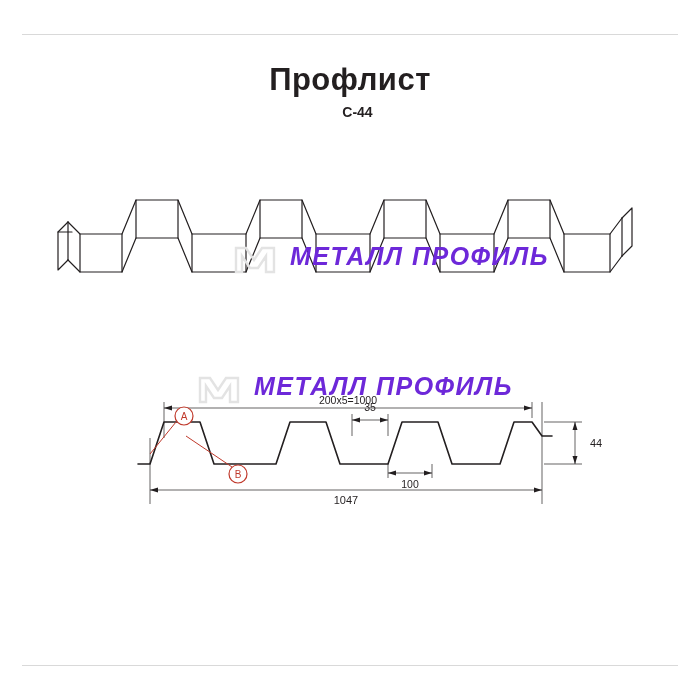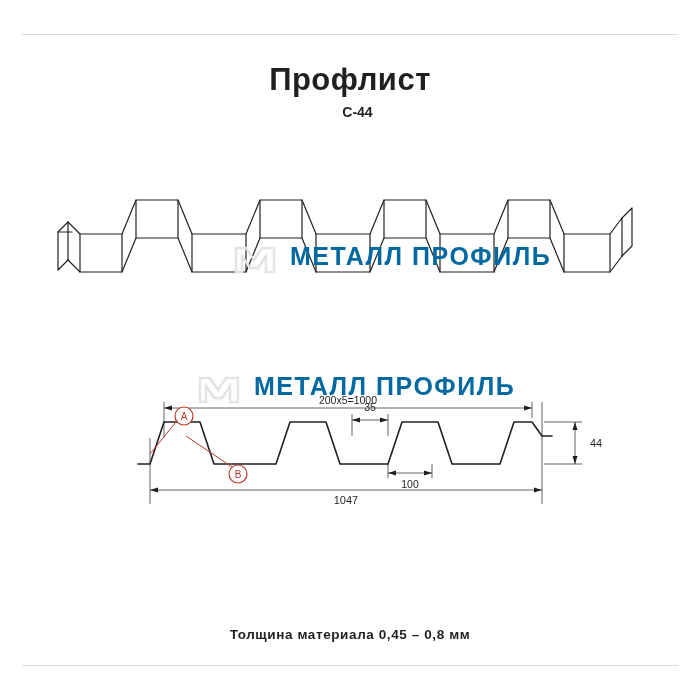--- a/index.html
+++ b/index.html
@@ -60,25 +60,26 @@
     font-size: 13.5px;
     font-weight: bold;
     letter-spacing: 0.6px;
     color: #231f20;
   }
 
   .wm {
     position: absolute;
     pointer-events: none;
     user-select: none;
-    color: #0369a1;
+    color: #6d28d9;
     font-weight: bold;
     font-size: 25px;
     letter-spacing: 1.5px;
     white-space: nowrap;
+    font-style: italic;
   }
   .wm .wm-mark {
     display: inline-block;
     width: 46px;
     height: 36px;
     margin-right: 12px;
     vertical-align: middle;
     position: relative;
   }
   .wm-1 { top: 240px; left: 232px; }
@@ -201,14 +202,13 @@
     </span><span>МЕТАЛЛ ПРОФИЛЬ</span>
   </div>
   <div class="wm wm-2">
     <span class="wm-mark">
       <svg width="46" height="36" viewBox="0 0 46 36">
         <path d="M4,32 L4,8 L14,8 L22,20 L30,8 L42,8 L42,32 L34,32 L34,16 L26,28 L18,28 L10,16 L10,32 Z" fill="none" stroke="#e3e3e3" stroke-width="2.4"></path>
       </svg>
     </span><span>МЕТАЛЛ ПРОФИЛЬ</span>
   </div>
 
-  <div class="footer-note">Толщина материала 0,45 – 0,8 мм</div>
 </div>
 
 </body></html>

